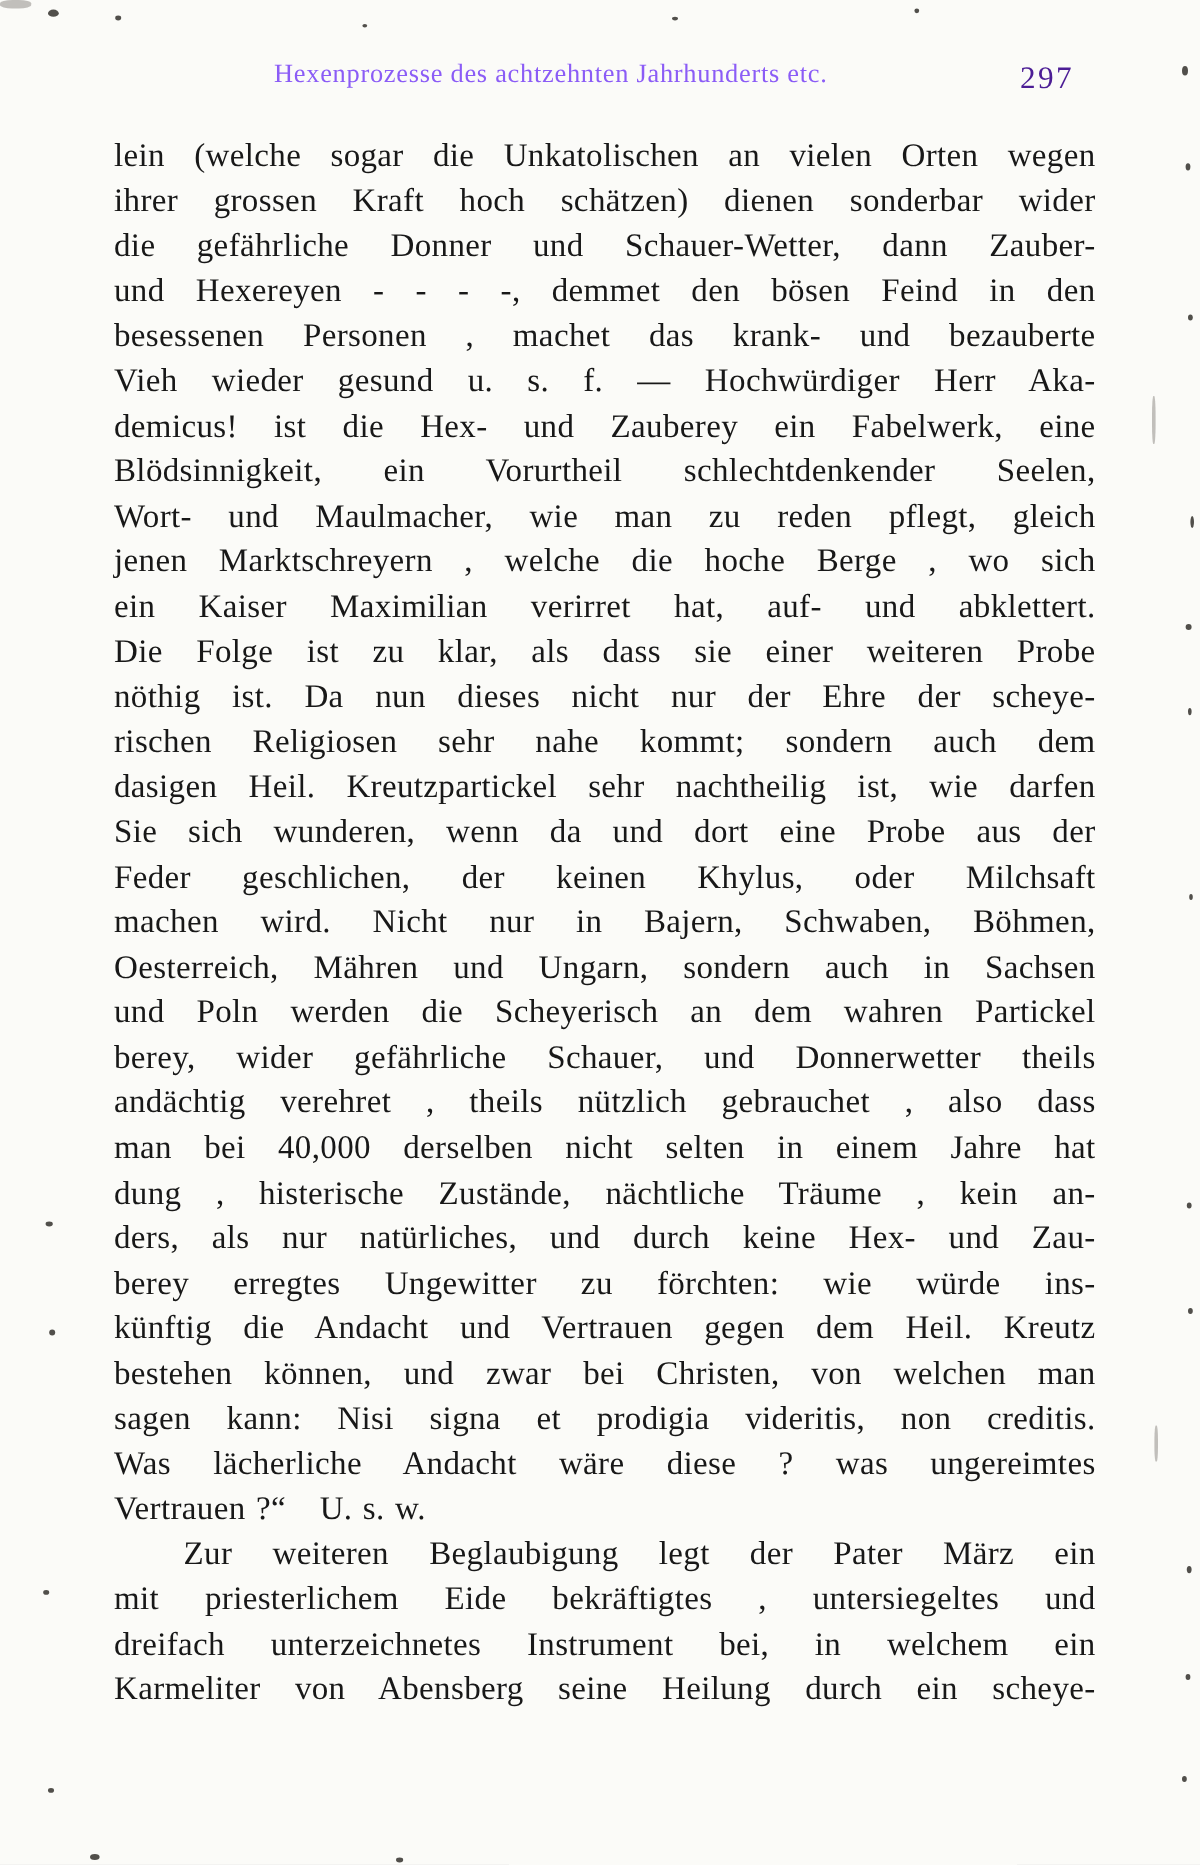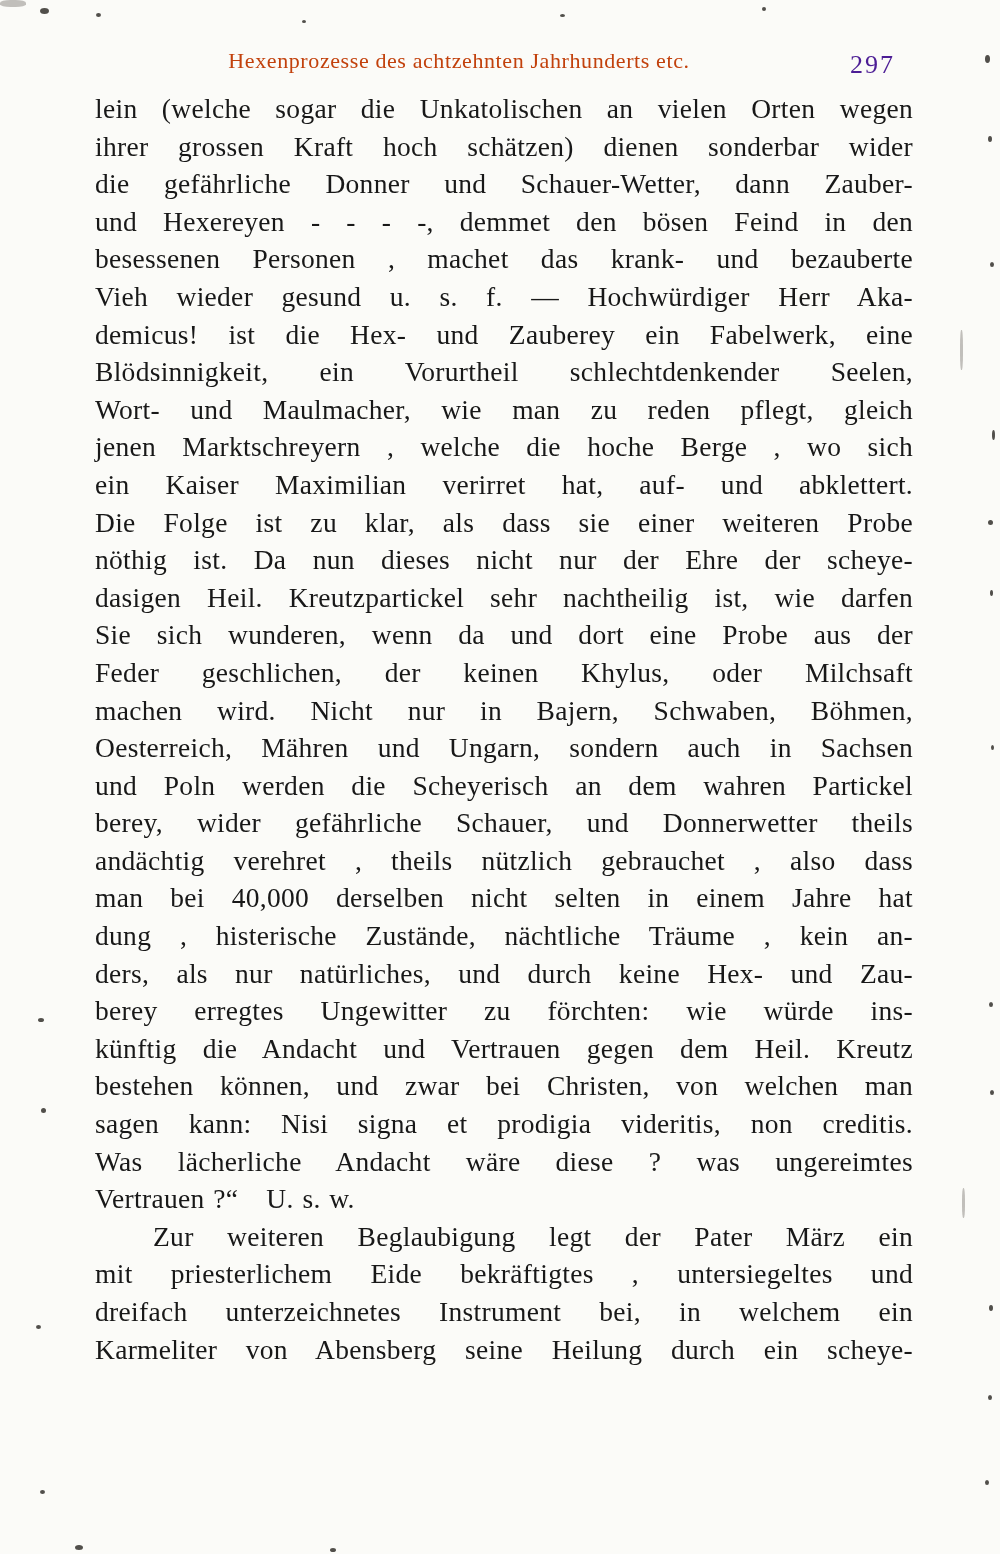--- a/index.html
+++ b/index.html
@@ -25,35 +25,35 @@
     width: 818px;
     height: 30px;
   }
   .running-head .title {
     position: absolute;
     left: 0;
     right: 90px;
     text-align: center;
     font-size: 22px;
     letter-spacing: 0.6px;
-    color: #c2410c;
+    color: #8b5cf6;
     white-space: nowrap;
   }
   .running-head .pagenum {
     position: absolute;
     right: 18px;
     top: 2px;
     font-size: 26px;
     letter-spacing: 2px;
     color: #4c1d95;
   }
   
   .body-text {
     position: absolute;
-    top: 90px;
+    top: 110px;
     left: 95px;
     width: 818px;
     font-size: 27.5px;
     line-height: 37.6px;
     letter-spacing: 0.3px;
     word-spacing: 1.5px;
     color: #181818;
   }
   .body-text .line {
     text-align: justify;
@@ -97,20 +97,21 @@
       <div class="line">und Hexereyen - - - -, demmet den bösen Feind in den</div>
       <div class="line">besessenen Personen , machet das krank- und bezauberte</div>
       <div class="line">Vieh wieder gesund u. s. f. — Hochwürdiger Herr Aka-</div>
       <div class="line">demicus! ist die Hex- und Zauberey ein Fabelwerk, eine</div>
       <div class="line">Blödsinnigkeit, ein Vorurtheil schlechtdenkender Seelen,</div>
       <div class="line">Wort- und Maulmacher, wie man zu reden pflegt, gleich</div>
       <div class="line">jenen Marktschreyern , welche die hoche Berge , wo sich</div>
       <div class="line">ein Kaiser Maximilian verirret hat, auf- und abklettert.</div>
       <div class="line">Die Folge ist zu klar, als dass sie einer weiteren Probe</div>
       <div class="line">nöthig ist.  Da nun dieses nicht nur der Ehre der scheye-</div>
+      <div class="line">rischen Religiosen sehr nahe kommt; sondern auch dem</div>
       <div class="line">dasigen Heil. Kreutzpartickel sehr nachtheilig ist, wie darfen</div>
       <div class="line">Sie sich wunderen, wenn da und dort eine Probe aus der</div>
       <div class="line">Feder geschlichen, der keinen Khylus, oder Milchsaft</div>
       <div class="line">machen wird.  Nicht nur in Bajern, Schwaben, Böhmen,</div>
       <div class="line">Oesterreich, Mähren und Ungarn, sondern auch in Sachsen</div>
       <div class="line">und Poln werden die Scheyerisch an dem wahren Partickel</div>
       <div class="line">berey, wider gefährliche Schauer, und Donnerwetter theils</div>
       <div class="line">andächtig verehret , theils nützlich gebrauchet , also dass</div>
       <div class="line">man bei 40,000 derselben nicht selten in einem Jahre hat</div>
       <div class="line">dung , histerische Zustände, nächtliche Träume , kein an-</div>

